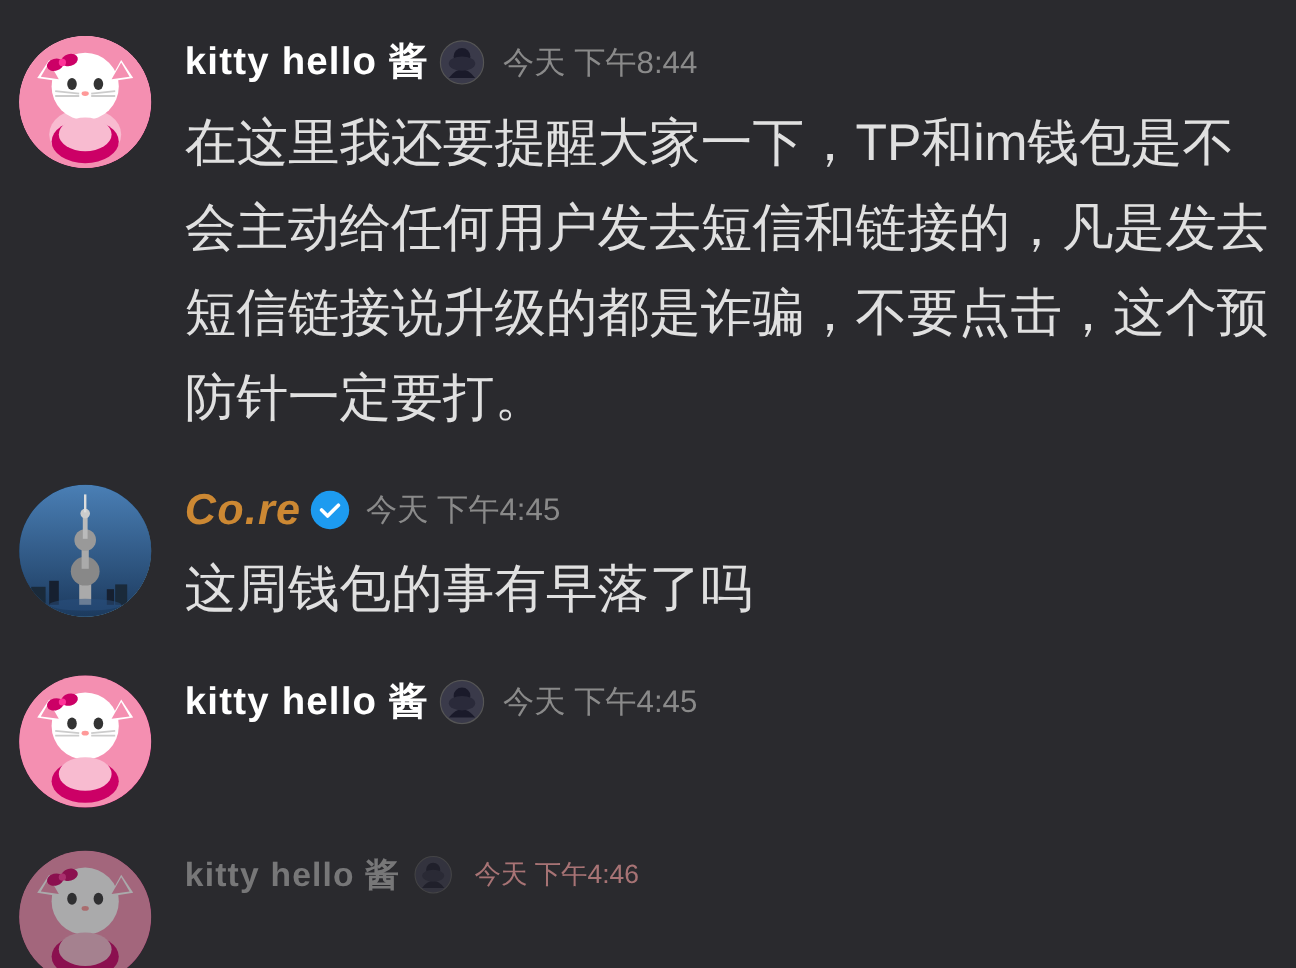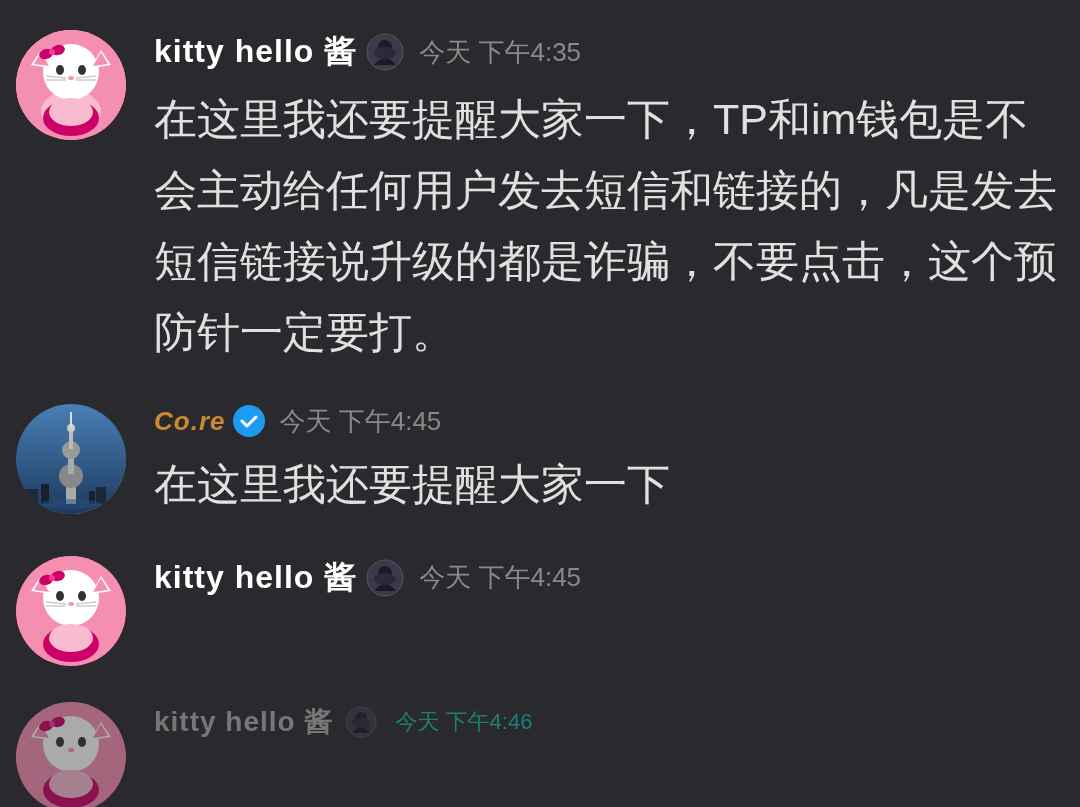--- a/index.html
+++ b/index.html
@@ -85,21 +85,21 @@
 
     .username {
       font-size: 32px;
       font-weight: bold;
       color: #ffffff;
       letter-spacing: 1px;
     }
 
     .username-core {
       color: #cc8833;
-      font-size: 26px;
+      font-size: 36px;
       font-weight: bold;
       font-style: italic;
       letter-spacing: 1px;
     }
 
     .verified-badge {
       width: 32px;
       height: 32px;
       border-radius: 50%;
       background-color: #1d9bf0;
@@ -181,21 +181,21 @@
         <span class="username">kitty  hello  酱</span>
         <span class="bot-icon">
 
           <svg width="38" height="38" viewBox="0 0 38 38" xmlns="http://www.w3.org/2000/svg">
             <circle cx="19" cy="19" r="18" fill="#3a3a4a" stroke="#555" stroke-width="1"></circle>
             <ellipse cx="19" cy="14" rx="7" ry="7" fill="#1a1a2a"></ellipse>
             <path d="M8 32 Q19 18 30 32" fill="#1a1a2a"></path>
             <ellipse cx="19" cy="20" rx="11" ry="6" fill="#2a2a3a"></ellipse>
           </svg>
         </span>
-        <span class="timestamp">今天 下午4:35</span>
+        <span class="timestamp">今天 下午8:44</span>
       </div>
       <div class="message-text">在这里我还要提醒大家一下，TP和im钱包是不会主动给任何用户发去短信和链接的，凡是发去短信链接说升级的都是诈骗，不要点击，这个预防针一定要打。</div>
     </div>
   </div>
 
   <div class="message-row">
     <div class="avatar avatar-core">
 
       <svg width="110" height="110" viewBox="0 0 110 110" xmlns="http://www.w3.org/2000/svg">
         <circle cx="55" cy="55" r="55" fill="#1c3a5e"></circle>
@@ -234,21 +234,21 @@
       <div class="message-header">
         <span class="username-core">Co.re</span>
         <span class="verified-badge">
           <svg width="28" height="28" viewBox="0 0 28 28" xmlns="http://www.w3.org/2000/svg">
             <circle cx="14" cy="14" r="14" fill="#1d9bf0"></circle>
             <polyline points="7,14 12,19 21,10" stroke="white" stroke-width="3" fill="none" stroke-linecap="round" stroke-linejoin="round"></polyline>
           </svg>
         </span>
         <span class="timestamp">今天 下午4:45</span>
       </div>
-      <div class="message-text">在这里我还要提醒大家一下</div>
+      <div class="message-text">这周钱包的事有早落了吗</div>
     </div>
   </div>
 
   <div class="message-row">
     <div class="avatar avatar-kitty">
       <svg width="110" height="110" viewBox="0 0 110 110" xmlns="http://www.w3.org/2000/svg">
         <circle cx="55" cy="55" r="55" fill="#f48fb1"></circle>
         <circle cx="55" cy="42" r="28" fill="white"></circle>
         <polygon points="25,20 35,38 15,35" fill="white"></polygon>
         <polygon points="85,20 75,38 95,35" fill="white"></polygon>
@@ -307,18 +307,18 @@
       <div class="message-header">
         <span class="username" style="font-size:28px; color:#aaa;">kitty  hello  酱</span>
         <span class="bot-icon">
           <svg width="32" height="32" viewBox="0 0 38 38" xmlns="http://www.w3.org/2000/svg">
             <circle cx="19" cy="19" r="18" fill="#3a3a4a" stroke="#555" stroke-width="1"></circle>
             <ellipse cx="19" cy="14" rx="7" ry="7" fill="#1a1a2a"></ellipse>
             <path d="M8 32 Q19 18 30 32" fill="#1a1a2a"></path>
             <ellipse cx="19" cy="20" rx="11" ry="6" fill="#2a2a3a"></ellipse>
           </svg>
         </span>
-        <span class="timestamp" style="font-size:22px; color:#14b8a6;">今天 下午4:46</span>
+        <span class="timestamp" style="font-size:22px; color:#fca5a5;">今天 下午4:46</span>
       </div>
     </div>
   </div>
 
 </div>
 
 </body></html>

